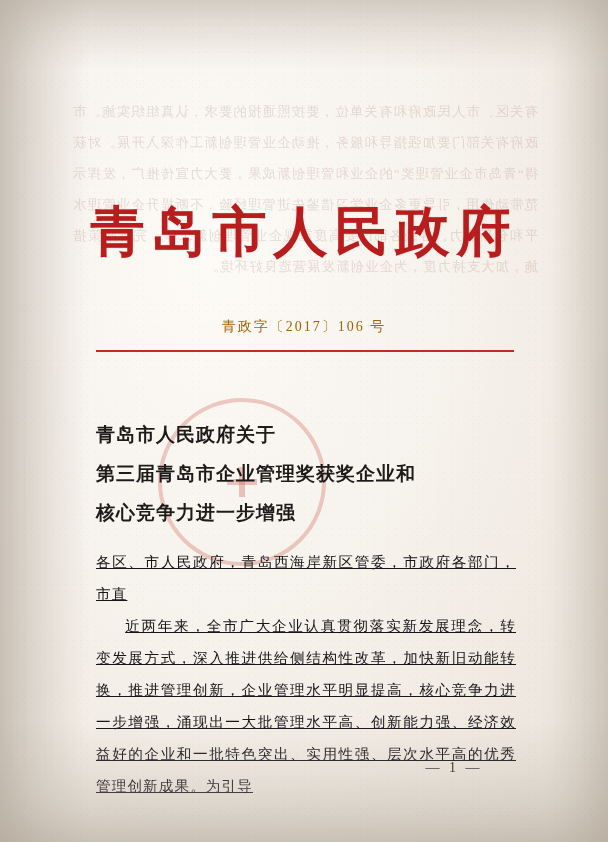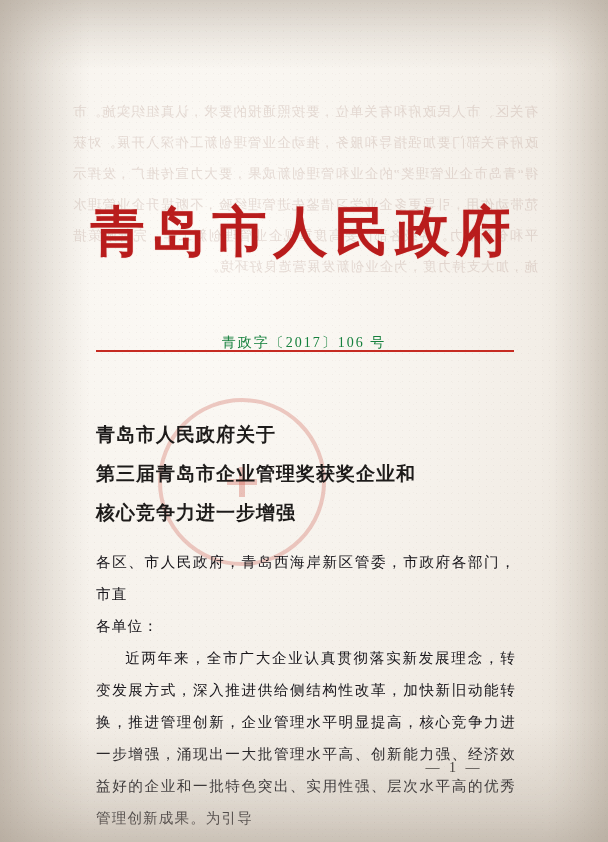--- a/index.html
+++ b/index.html
@@ -111,24 +111,23 @@
     text-shadow: 0 0 1px rgba(198,43,34,0.45);
     white-space: nowrap;
   }
 
   .docnumber {
     position: absolute;
     top: 318px;
     left: 0;
     right: 0;
     text-align: center;
-    color: #15803d;
+    color: #a16207;
     font-size: 14px;
     letter-spacing: 2px;
-    margin-top: 16px;
   }
 
   .redrule {
     position: absolute;
     top: 350px;
     left: 96px;
     width: 418px;
     height: 2px;
     background: #c62b22;
   }
@@ -151,20 +150,21 @@
     position: absolute;
     top: 546px;
     left: 96px;
     width: 420px;
     color: #17151a;
     font-size: 14.6px;
     line-height: 32px;
     letter-spacing: 1.1px;
     text-align: justify;
     font-family: "DejaVu Serif", "Liberation Serif", serif;
+    text-decoration: underline;
   }
   .body-text p { margin: 0; }
   .body-text p.indent { text-indent: 2em; }
 
   .pagenum {
     position: absolute;
     top: 760px;
     left: 0;
     right: 0;
     text-align: center;
@@ -214,21 +214,20 @@
     <div class="redrule"></div>
 
     <div class="title">
       <div>青岛市人民政府关于</div>
       <div>第三届青岛市企业管理奖获奖企业和</div>
       <div>核心竞争力进一步增强</div>
     </div>
 
     <div class="body-text">
       <p>各区、市人民政府，青岛西海岸新区管委，市政府各部门，市直</p>
-      <p>各单位：</p>
       <p class="indent">近两年来，全市广大企业认真贯彻落实新发展理念，转变发展方式，深入推进供给侧结构性改革，加快新旧动能转换，推进管理创新，企业管理水平明显提高，核心竞争力进一步增强，涌现出一大批管理水平高、创新能力强、经济效益好的企业和一批特色突出、实用性强、层次水平高的优秀管理创新成果。为引导</p>
     </div>
 
     <div class="pagenum">
       <span class="pagenum-inner">— 1 —</span>
     </div>
   </div>
 
   <div class="paper-shade-left"></div>
   <div class="paper-shade-right"></div>

